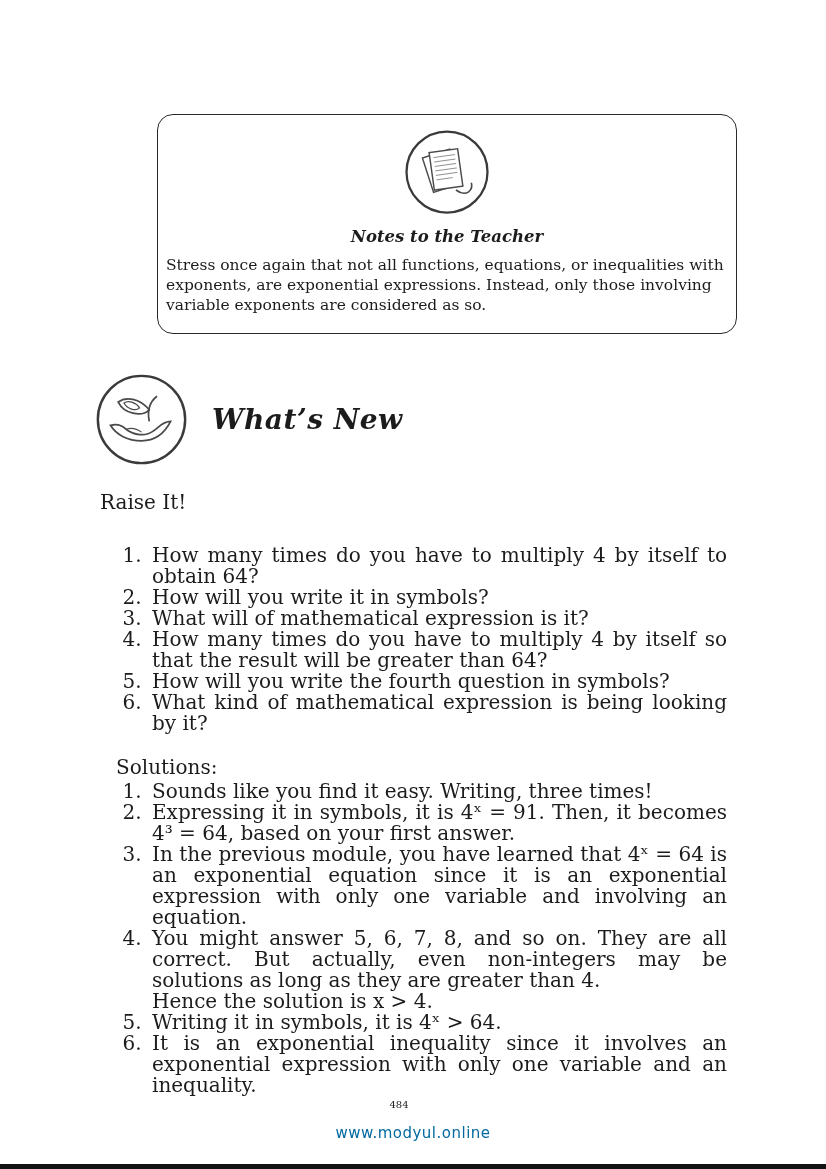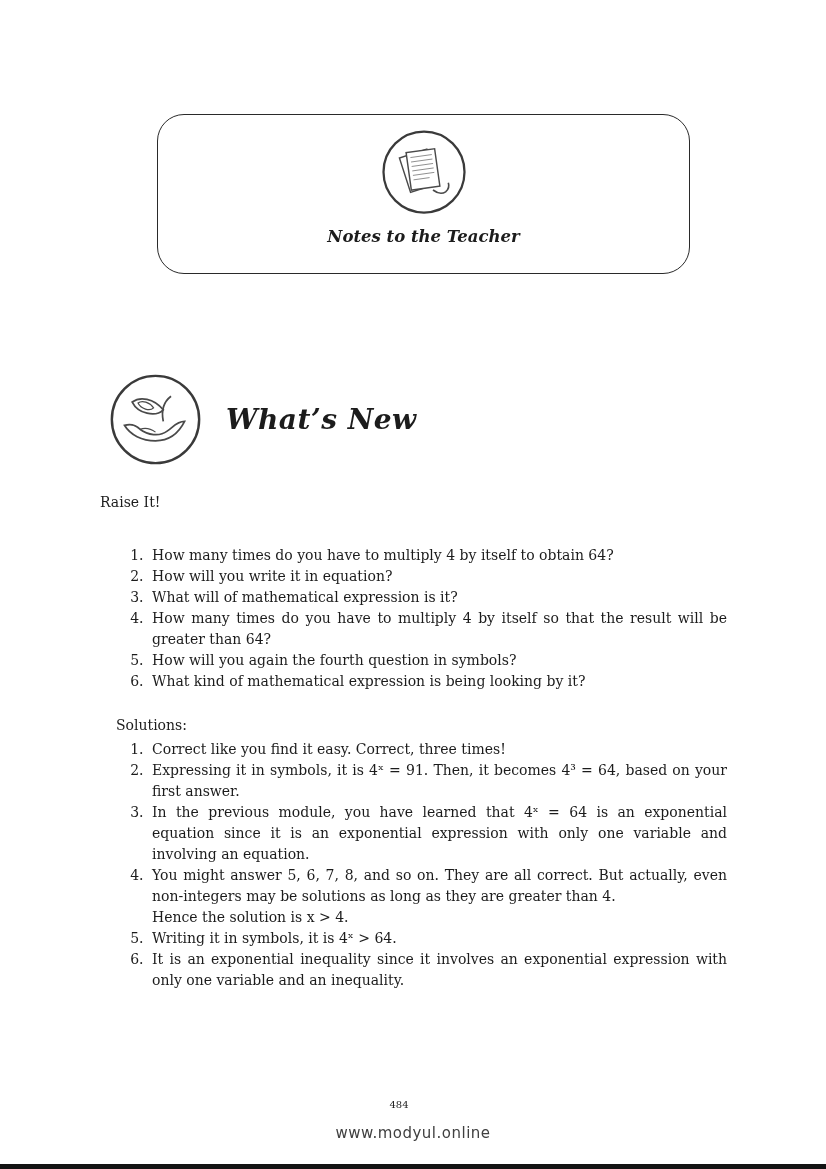--- a/index.html
+++ b/index.html
@@ -6,54 +6,54 @@
   body {
     width: 826px; height: 1169px;
     background: #ffffff;
     font-family: "DejaVu Serif", "Liberation Serif", serif;
     color: #1c1c1c;
   }
   .page { position: relative; width: 826px; height: 1169px; background: #fff; overflow: hidden; }
 
   
   .notes-box {
-    position: absolute; left: 157px; top: 114px; width: 533px;
+    position: absolute; left: 157px; top: 114px; width: 580px;
     box-sizing: border-box;
-    border: 1.6px solid #2a2a2a; border-radius: 27px;
+    border: 1.6px solid #2a2a2a; border-radius: 16px;
     padding: 12px 8px 18px;
     background: #fff;
   }
   .notes-icon { display: block; margin: 0 auto 10px; width: 90px; height: 90px; }
   .notes-title { text-align: center; font-weight: bold; font-style: italic; font-size: 16.5px; margin: 0 0 9px; }
   .notes-body { font-size: 15.5px; line-height: 20px; margin: 0; text-align: left; }
 
   
-  .whats-new { position: absolute; left: 107px; top: 371px; display: flex; align-items: center; }
+  .whats-new { position: absolute; left: 93px; top: 371px; display: flex; align-items: center; }
   .wn-icon { width: 97px; height: 97px; }
   .wn-heading { font-size: 28px; font-weight: bold; font-style: italic; margin: 0 0 0 22px; letter-spacing: 0.5px; }
 
   
   .main {
     position: absolute; left: 100px; top: 492px; width: 627px;
-    font-size: 14px; line-height: 21px;
+    font-size: 20px; line-height: 21px;
   }
   .raise-title { margin: 0 0 1px; }
   .intro { margin: 0; text-align: justify; text-indent: 50px; }
   ol { margin: 0; padding: 0 0 0 48px; }
   ol.questions { margin-top: 32px; }
   ol.solutions { margin-top: 3px; }
   li { text-align: justify; padding-left: 4px; }
   .solutions-title { margin: 23px 16px 0; }
   .pre { white-space: pre-line; }
 
   
   .page-number { position: absolute; left: 0; width: 798px; top: 1099px; text-align: center; font-size: 10px; }
   .watermark {
     position: absolute; left: 0; width: 826px; top: 1124px; text-align: center;
-    font-size: 15px; color: #404040;
+    font-size: 15px; color: #0369a1;
     font-family: "DejaVu Sans", "Liberation Sans", sans-serif;
     letter-spacing: 0.5px;
   }
   .bottom-bar { position: absolute; left: 0; bottom: 0; width: 826px; height: 5px; background: #131313; }
 </style>
 </head>
 <body>
 
 <div class="page">
 
@@ -70,50 +70,51 @@
           <line x1="37" y1="37" x2="61" y2="37"></line>
           <line x1="37" y1="42" x2="61" y2="42"></line>
           <line x1="37" y1="47" x2="61" y2="47"></line>
           <line x1="37" y1="52" x2="61" y2="52"></line>
           <line x1="37" y1="57" x2="55" y2="57"></line>
         </g>
       </g>
       <path d="M60 70 q8 6 14 2 q5 -4 3 -10" fill="none" stroke="#4a4a4a" stroke-width="1.8"></path>
     </svg>
     <p class="notes-title">Notes to the Teacher</p>
+    <p class="notes-body">Stress once again that not all functions, equations, or inequalities with exponents, are exponential expressions. Instead, only those involving variable exponents are considered as so.</p>
   </div>
 
   <div class="whats-new">
     <svg class="wn-icon" viewBox="0 0 100 100" aria-hidden="true">
       <circle cx="50" cy="50" r="45" fill="none" stroke="#3a3a3a" stroke-width="2.5"></circle>
       <path d="M58 52 C56 42 58 32 66 26" fill="none" stroke="#4a4a4a" stroke-width="1.8"></path>
       <path d="M58 40 C48 28 34 26 26 32 C32 44 50 48 58 40 Z" fill="none" stroke="#4a4a4a" stroke-width="1.8"></path>
       <path d="M48 38 C44 32 36 30 32 33 C35 39 44 42 48 38 Z" fill="none" stroke="#4a4a4a" stroke-width="1.3"></path>
       <path d="M18 56 C26 54 30 56 34 60 C42 66 54 68 62 62 C68 58 72 52 80 52 C74 64 64 72 50 72 C36 72 24 66 18 56 Z" fill="none" stroke="#4a4a4a" stroke-width="1.8"></path>
       <path d="M34 60 C40 58 46 60 50 63" fill="none" stroke="#4a4a4a" stroke-width="1.2"></path>
     </svg>
     <h1 class="wn-heading">What’s New</h1>
   </div>
 
   <div class="main">
     <p class="raise-title">Raise It!</p>
 
     <ol class="questions">
       <li>How many times do you have to multiply 4 by itself to obtain 64?</li>
-      <li>How will you write it in equation?</li>
+      <li>How will you write it in symbols?</li>
       <li>What will of mathematical expression is it?</li>
       <li>How many times do you have to multiply 4 by itself so that the result will be greater than 64?</li>
-      <li>How will you again the fourth question in symbols?</li>
+      <li>How will you write the fourth question in symbols?</li>
       <li>What kind of mathematical expression is being looking by it?</li>
     </ol>
 
     <p class="solutions-title">Solutions:</p>
 
     <ol class="solutions">
-      <li>Correct like you find it easy. Correct, three times!</li>
+      <li>Sounds like you find it easy. Writing, three times!</li>
       <li>Expressing it in symbols, it is 4ˣ = 91. Then, it becomes 4³ = 64, based on your first answer.</li>
       <li>In the previous module, you have learned that 4ˣ = 64 is an exponential equation since it is an exponential expression with only one variable and involving an equation.</li>
       <li class="pre">You might answer 5, 6, 7, 8, and so on. They are all correct. But actually, even non-integers may be solutions as long as they are greater than 4.
 Hence the solution is x &gt; 4.</li>
       <li>Writing it in symbols, it is 4ˣ &gt; 64.</li>
       <li>It is an exponential inequality since it involves an exponential expression with only one variable and an inequality.</li>
     </ol>
   </div>
 
   <div class="page-number">484</div>

